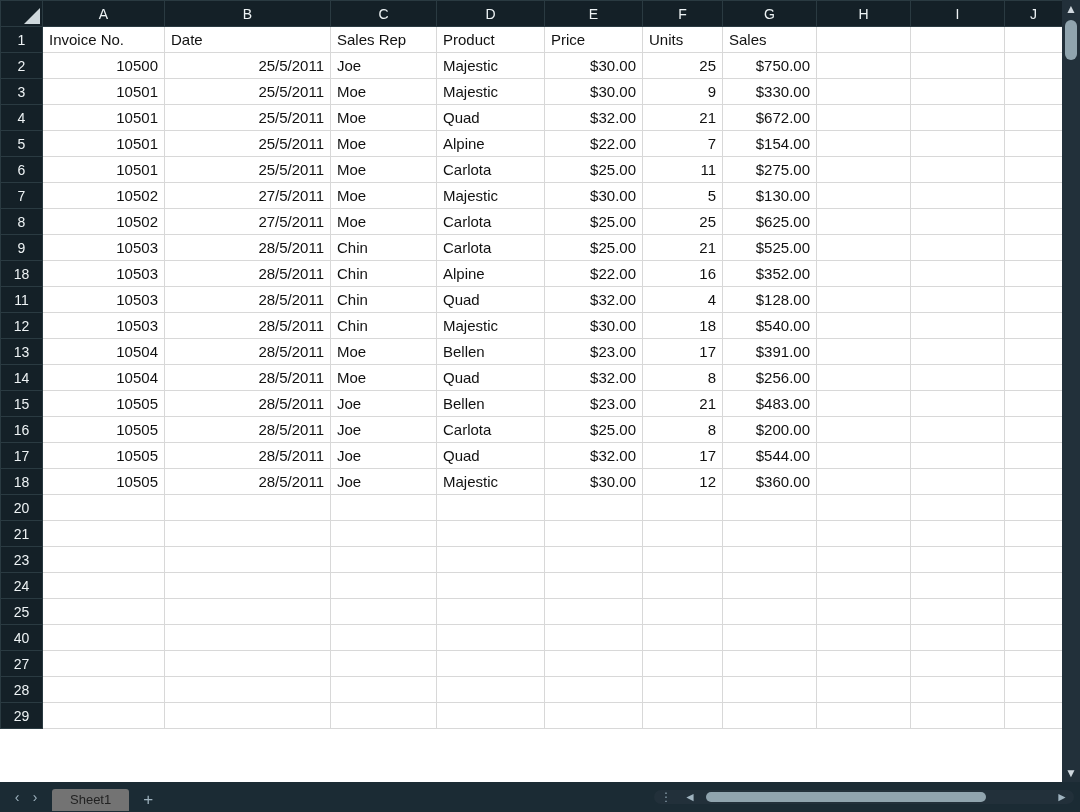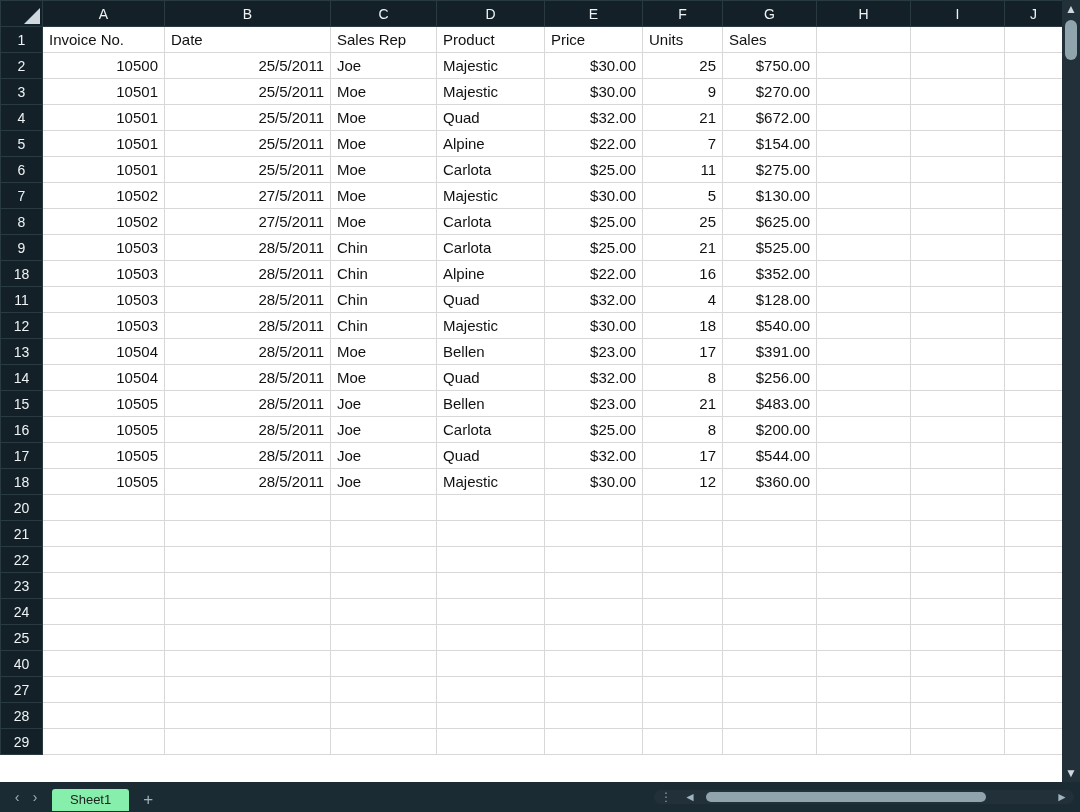--- a/index.html
+++ b/index.html
@@ -6,21 +6,21 @@
   .app{position:relative;width:1080px;height:812px;background:#0e1418;overflow:hidden;}
   .grid-area{position:absolute;left:0;top:0;right:18px;bottom:30px;background:#ffffff;}
   .vscroll{position:absolute;right:0;top:0;width:18px;bottom:30px;background:#22303a;}
   .vscroll .up-arrow,.vscroll .down-arrow{position:absolute;left:0;width:18px;height:18px;color:#d0d8de;text-align:center;line-height:18px;font-size:12px;user-select:none;}
   .vscroll .up-arrow{top:0;}
   .vscroll .down-arrow{bottom:0;}
   .vscroll .thumb{position:absolute;left:3px;top:20px;width:12px;height:40px;background:#90a4ae;border-radius:6px;}
   .bottom-bar{position:absolute;left:0;right:0;bottom:0;height:30px;background:#1b2b34;color:#cfd8dc;display:flex;align-items:center;}
   .bottom-bar .nav-arrows{display:flex;gap:0;padding:0 8px;}
   .bottom-bar .nav-arrow{width:18px;height:22px;display:flex;align-items:center;justify-content:center;color:#9fb3bf;font-size:14px;user-select:none;}
-  .sheet-tab{height:22px;background:#86efac;color:#222;padding:0 18px;border-radius:3px 3px 0 0;margin-top:6px;font-size:13px;line-height:22px;cursor:pointer;}
+  .sheet-tab{height:22px;background:#737373;color:#222;padding:0 18px;border-radius:3px 3px 0 0;margin-top:6px;font-size:13px;line-height:22px;cursor:pointer;}
   .add-sheet{width:26px;height:22px;margin-top:6px;color:#9fb3bf;text-align:center;line-height:22px;font-size:17px;cursor:pointer;margin-left:6px;}
   .bottom-bar .spacer{flex:1;}
   .hscroll{width:420px;height:14px;background:#22303a;border-radius:7px;margin-right:6px;position:relative;display:flex;align-items:center;}
   .hscroll .dots{color:#8fa4b1;font-size:12px;margin:0 6px;user-select:none;}
   .hscroll .htrack{flex:1;position:relative;height:14px;}
   .hscroll .hthumb{position:absolute;left:4px;top:2px;height:10px;width:280px;background:#90a4ae;border-radius:5px;}
   .hscroll .harrow{color:#9fb3bf;font-size:12px;margin:0 6px;user-select:none;}
 
   
   table.sheet{border-collapse:collapse;table-layout:fixed;width:1062px;}
@@ -111,21 +111,21 @@
             <td class="cell la"></td>
           </tr>
           <tr>
             <th class="rn">3</th>
             <td class="cell ra">10501</td>
             <td class="cell ra">25/5/2011</td>
             <td class="cell la">Moe</td>
             <td class="cell la">Majestic</td>
             <td class="cell ra">$30.00</td>
             <td class="cell ra">9</td>
-            <td class="cell ra">$270.00</td>
+            <td class="cell ra">$330.00</td>
             <td class="cell la"></td>
             <td class="cell la"></td>
             <td class="cell la"></td>
           </tr>
           <tr>
             <th class="rn">4</th>
             <td class="cell ra">10501</td>
             <td class="cell ra">25/5/2011</td>
             <td class="cell la">Moe</td>
             <td class="cell la">Quad</td>
@@ -326,33 +326,20 @@
             <td class="cell la"></td>
             <td class="cell ra"></td>
             <td class="cell ra"></td>
             <td class="cell ra"></td>
             <td class="cell la"></td>
             <td class="cell la"></td>
             <td class="cell la"></td>
           </tr>
           <tr>
             <th class="rn">21</th>
-            <td class="cell ra"></td>
-            <td class="cell ra"></td>
-            <td class="cell la"></td>
-            <td class="cell la"></td>
-            <td class="cell ra"></td>
-            <td class="cell ra"></td>
-            <td class="cell ra"></td>
-            <td class="cell la"></td>
-            <td class="cell la"></td>
-            <td class="cell la"></td>
-          </tr>
-          <tr>
-            <th class="rn">22</th>
             <td class="cell ra"></td>
             <td class="cell ra"></td>
             <td class="cell la"></td>
             <td class="cell la"></td>
             <td class="cell ra"></td>
             <td class="cell ra"></td>
             <td class="cell ra"></td>
             <td class="cell la"></td>
             <td class="cell la"></td>
             <td class="cell la"></td>

